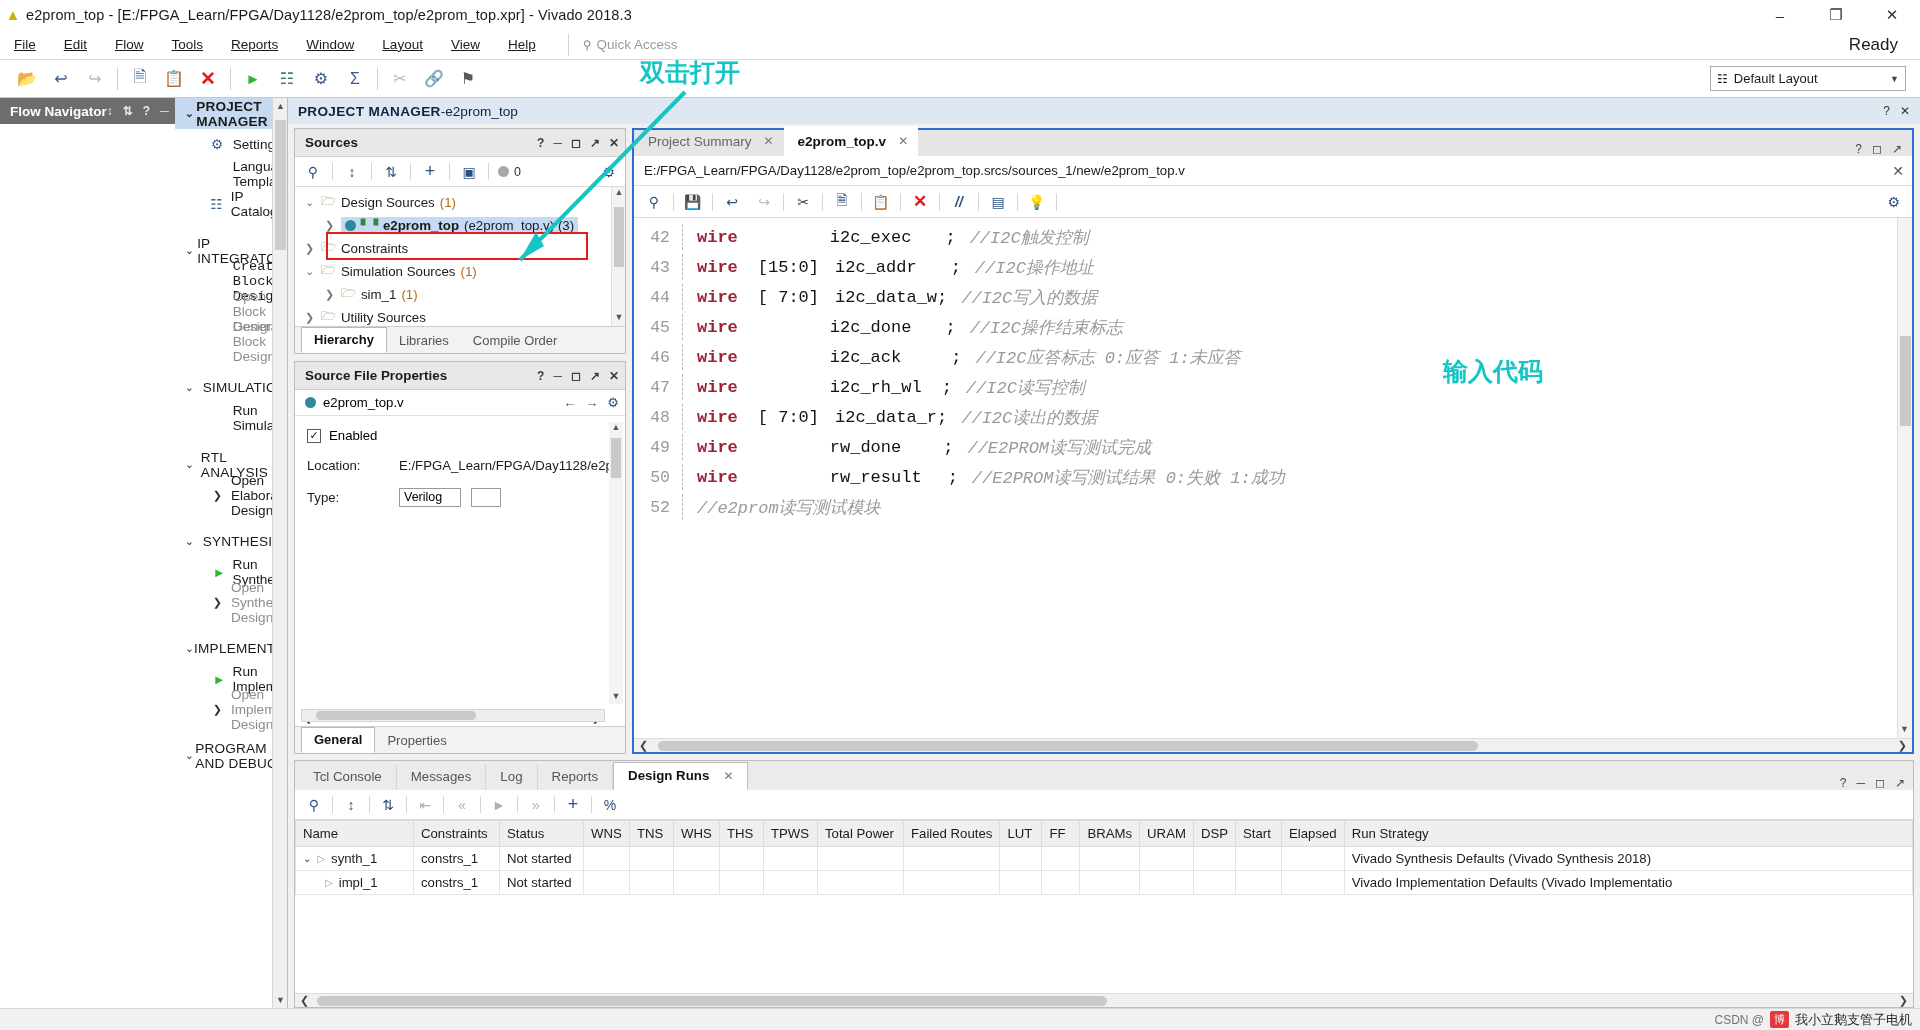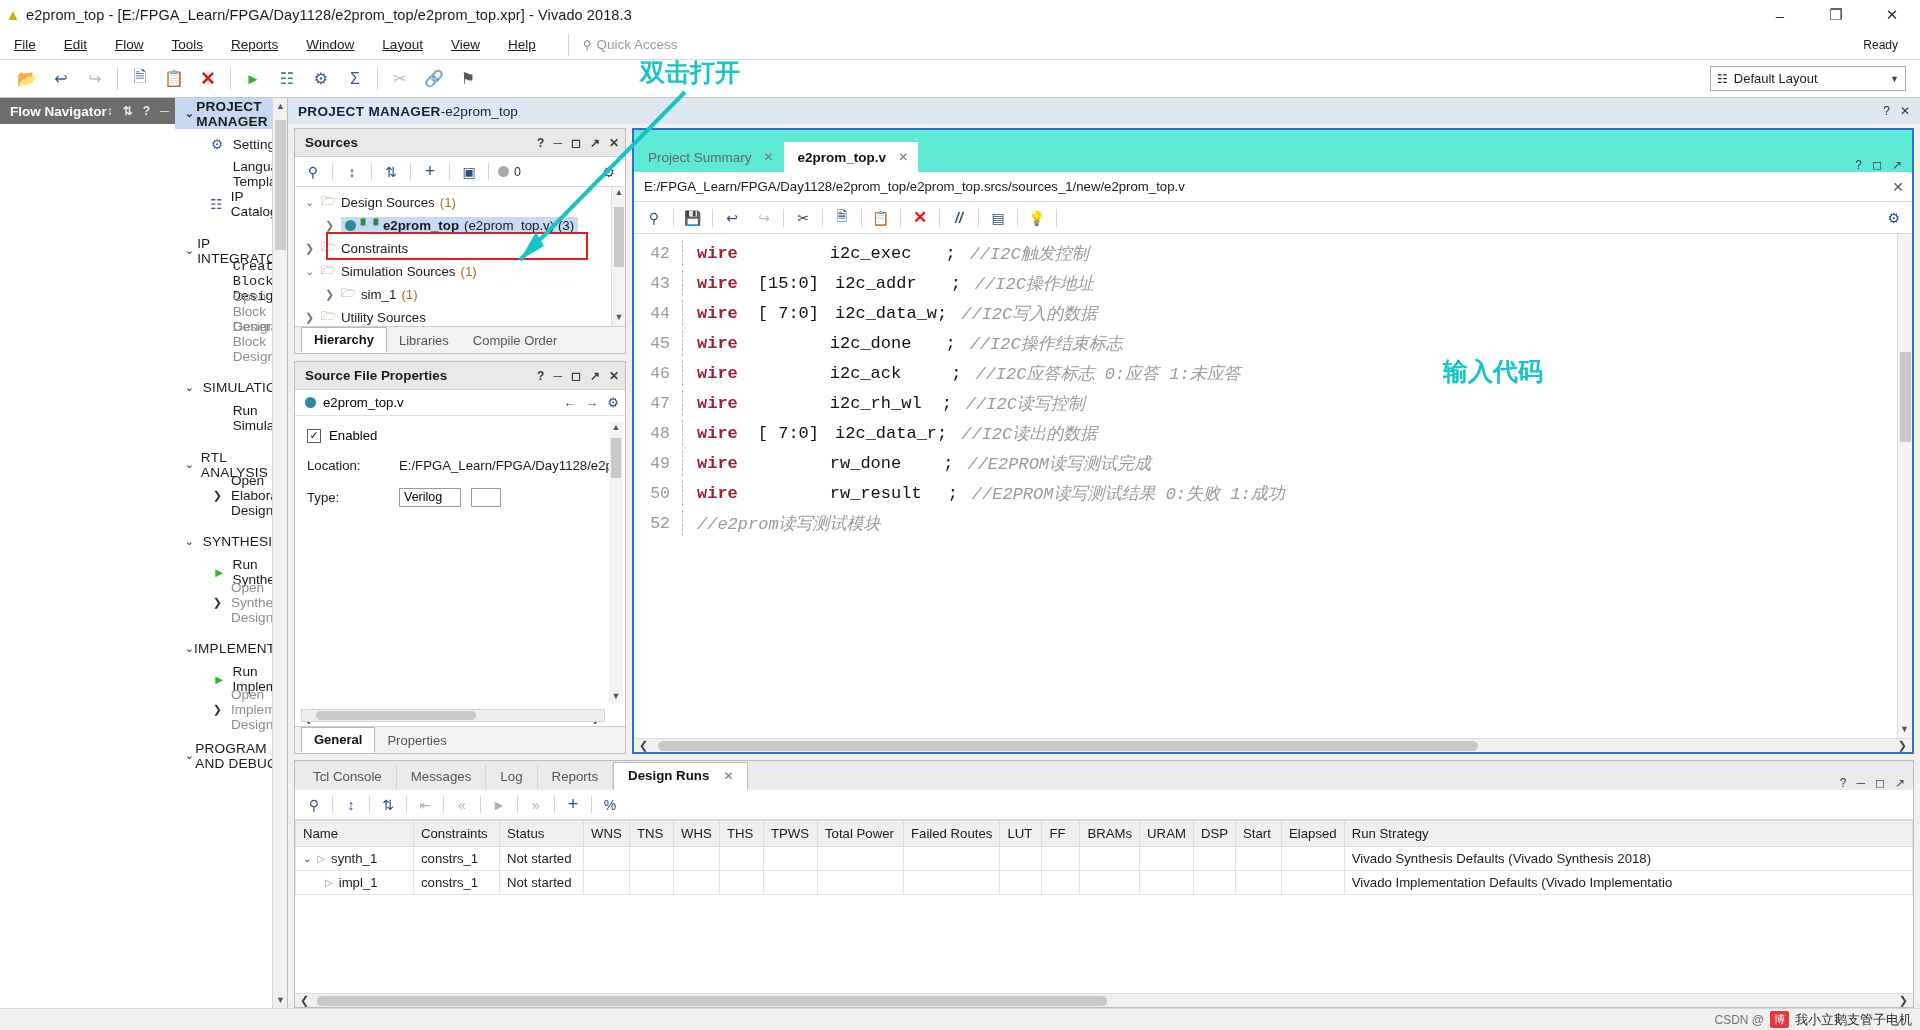--- a/index.html
+++ b/index.html
@@ -24,21 +24,21 @@
 
   
   .menubar { height: 30px; background: #fff; display: flex; align-items: center; position: relative;
              border-bottom: 1px solid #dcdcdc; }
   .menu-item { padding: 0 14px; font-size: 13.5px; color: #1b1b1b; line-height: 30px; cursor: default; }
   .menu-item u { text-decoration: underline; text-align: right; }
   .quick-access { margin-left: 18px; display: flex; align-items: center; gap: 5px;
                   border-left: 1px solid #d4d4d4; padding-left: 14px; height: 22px; }
   .qa-icon { color: #8a8a8a; font-size: 12px; }
   .qa-text { color: #9b9b9b; font-size: 13.5px; }
-  .ready { position: absolute; right: 22px; font-size: 12px; color: #1b1b1b; }
+  .ready { position: absolute; right: 22px; font-size: 17px; color: #1b1b1b; }
 
   
   .toolbar { height: 38px; background: #fff; display: flex; align-items: center;
              border-bottom: 1px solid #c8c8c8; position: relative; padding-left: 10px; }
   .tb-btn { width: 34px; height: 30px; display: flex; align-items: center; justify-content: center;
             font-size: 16px; color: #3a5a8c; }
   .tb-sep { width: 1px; height: 22px; background: #d0d0d0; margin: 0 5px; }
   .layout-select { position: absolute; right: 14px; top: 6px; width: 196px; height: 25px;
                    border: 1px solid #a9a9a9; background: #fff; display: flex; align-items: center;
                    padding: 0 6px; font-size: 13px; color: #1b1b1b; gap: 6px; }
@@ -123,21 +123,21 @@
   .pbox2 { width: 30px; height: 19px; border: 1px solid #9a9a9a; background: #fff; margin-left: 10px; }
   .hscroll { position: absolute; left: 6px; right: 20px; bottom: 4px; height: 13px; background: #eee; border: 1px solid #d5d5d5; }
   .hscroll .th { position: absolute; left: 14px; top: 1px; height: 9px; width: 160px; background: #c9c9c9; border-radius: 5px; }
   .hs-arrowL, .hs-arrowR { position: absolute; bottom: 2px; font-size: 11px; color: #444; }
   .hs-arrowL { left: 8px; } .hs-arrowR { right: 24px; }
   .vscroll-sm { position: absolute; right: 2px; top: 6px; bottom: 22px; width: 14px; background: #f3f3f3; }
   .vscroll-sm .thumb { position: absolute; left: 2px; width: 10px; top: 16px; height: 40px; background: #c9c9c9; }
 
   
   .editor { flex: 1; border: 2px solid #2d6fd0; background: #fff; display: flex; flex-direction: column; min-width: 0; }
-  .ed-tabs { height: 42px; background: #5eead4; display: flex; align-items: flex-end; }
+  .ed-tabs { height: 26px; background: #e5e5e5; display: flex; align-items: flex-end; }
   .ed-tab { height: 30px; display: flex; align-items: center; padding: 0 10px 0 14px; font-size: 13.5px;
             color: #666; gap: 12px; }
   .ed-tab.active { background: #fff; color: #111; font-weight: bold; }
   .ed-tab .x { color: #777; font-size: 12px; font-weight: normal; }
   .ed-tabs .sp { flex: 1; }
   .ed-path { height: 30px; display: flex; align-items: center; padding: 0 8px 0 10px; font-size: 13.2px;
              color: #1b1b1b; border-bottom: 1px solid #ddd; }
   .ed-path .closex { margin-left: auto; color: #555; font-size: 14px; }
   .ed-toolbar { height: 32px; display: flex; align-items: center; padding: 0 4px; border-bottom: 1px solid #d9d9d9; }
   .ed-tb { width: 32px; height: 25px; display: flex; align-items: center; justify-content: center; font-size: 14px; color: #2d4f7f; }

